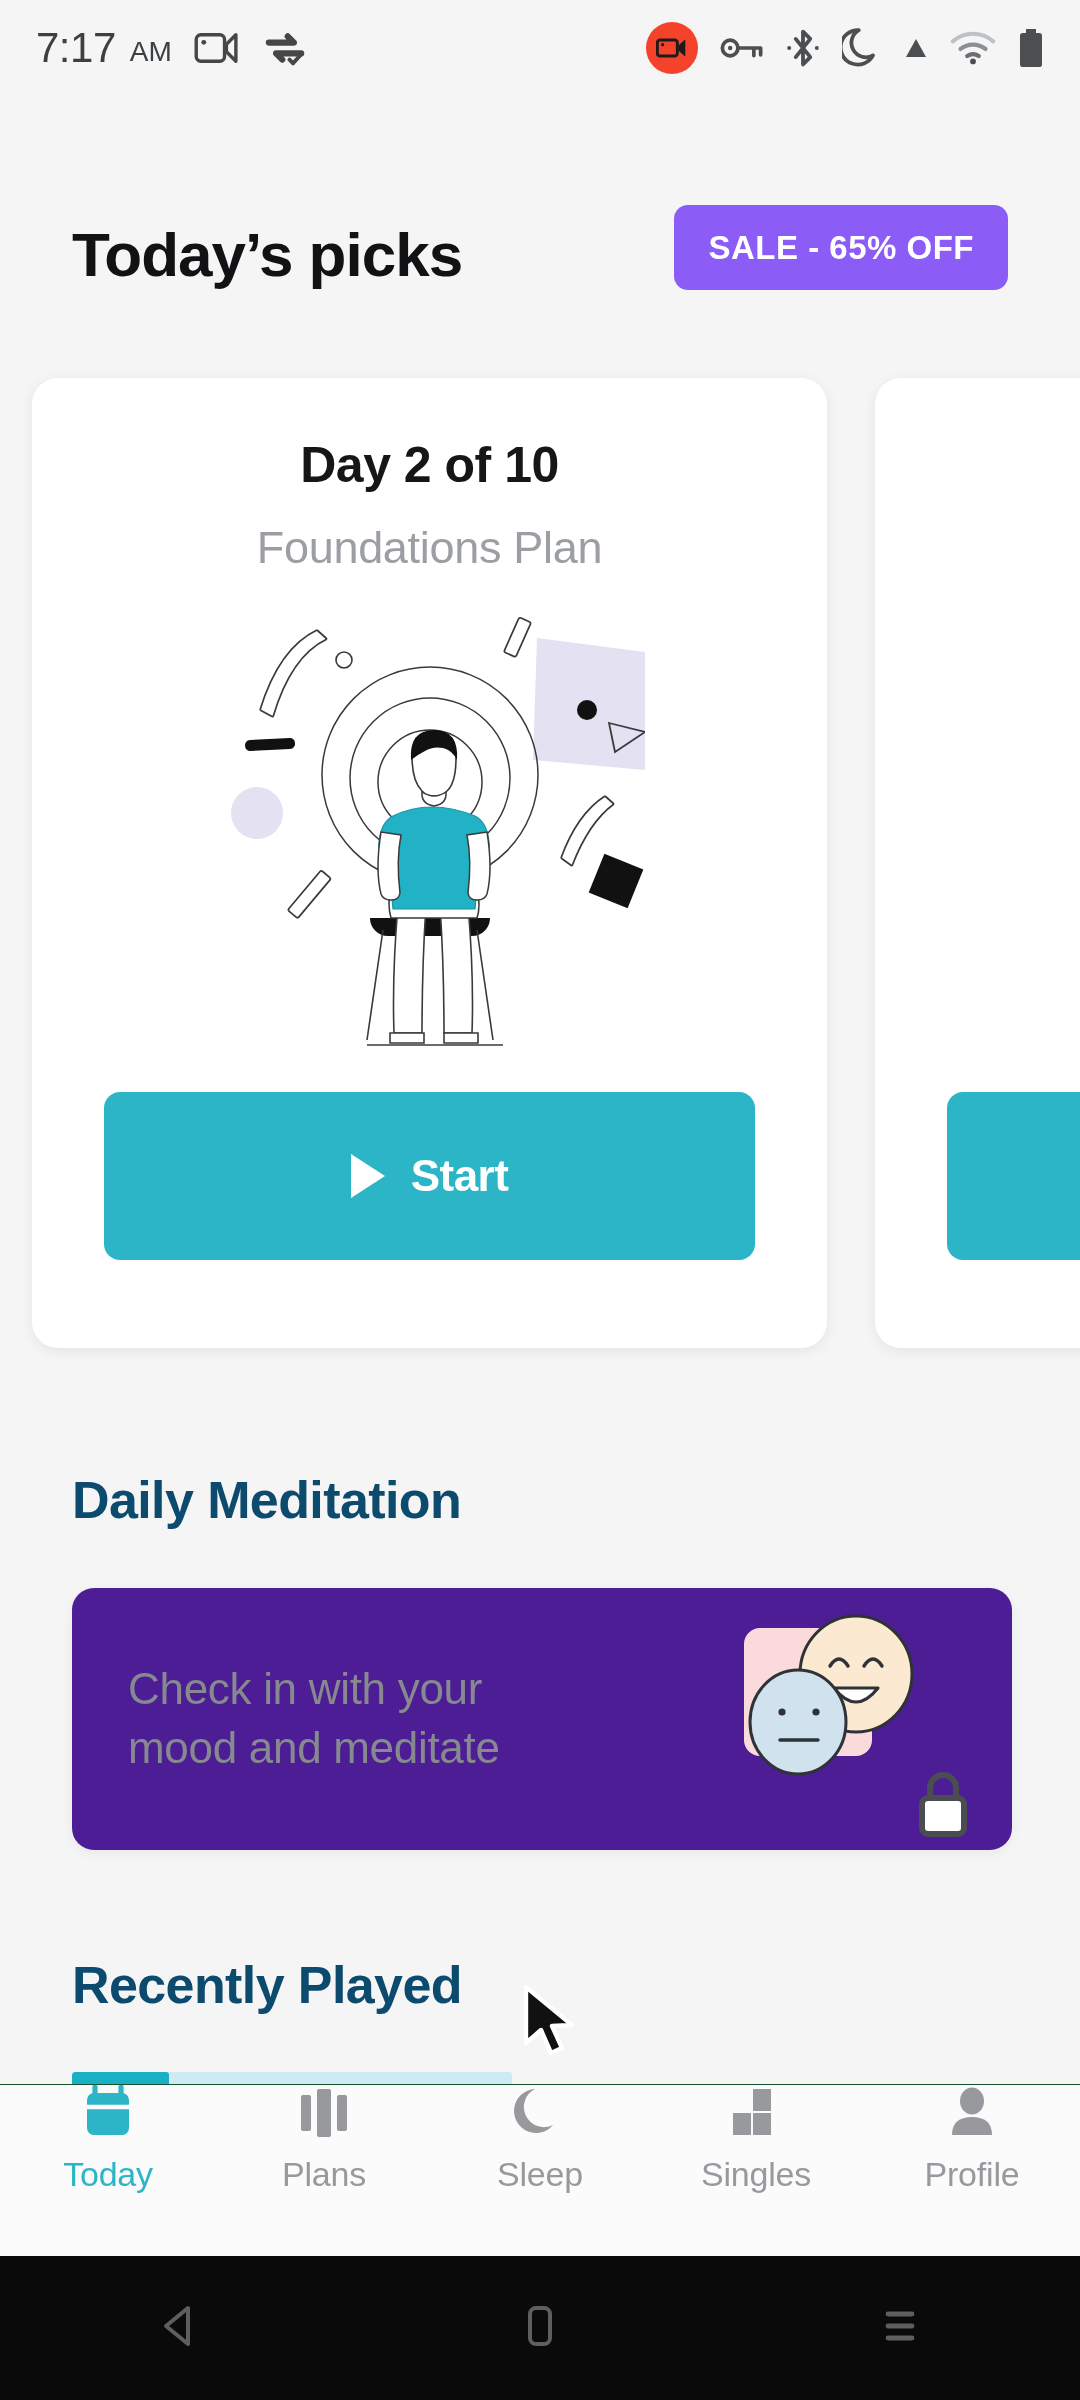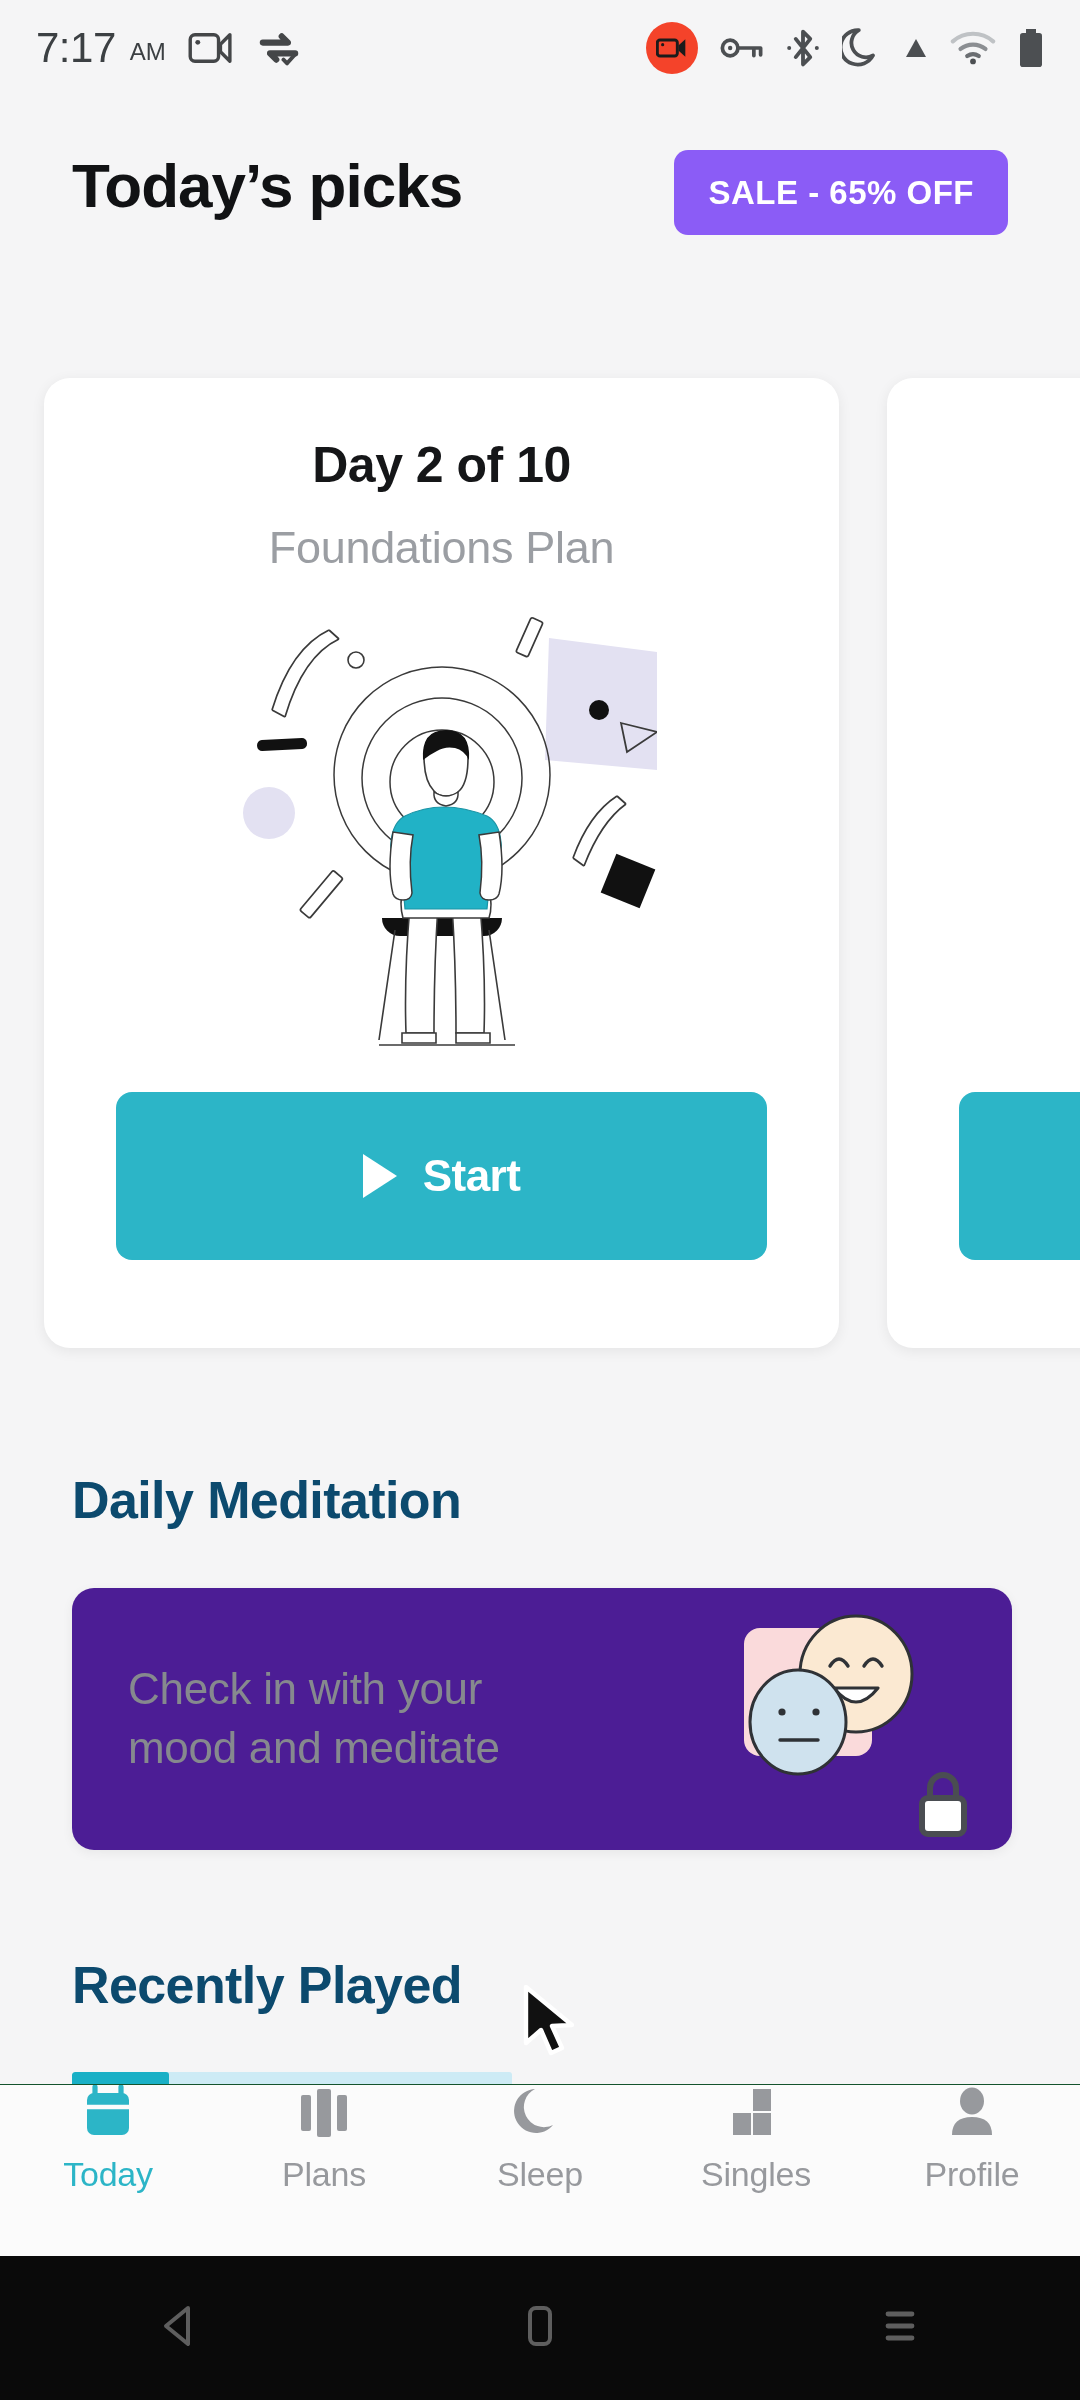--- a/index.html
+++ b/index.html
@@ -11,45 +11,45 @@
   }
   .screen { position:relative; width:1080px; height:2400px; background:#f5f5f6; }
 
   
   .statusbar {
     position:absolute; top:0; left:0; width:1080px; height:96px;
     display:flex; align-items:center; padding:0 36px;
   }
   .sb-left { display:flex; align-items:center; gap:22px; }
   .sb-time { font-size:42px; color:#3c4043; letter-spacing:-0.5px; }
-  .sb-ampm { font-size:24px; color:#3c4043; margin-left:-8px; align-self:center; padding-top:8px;}
+  .sb-ampm { font-size:28px; color:#3c4043; margin-left:-8px; align-self:center; padding-top:8px;}
   .sb-right { margin-left:auto; display:flex; align-items:center; gap:22px; }
   .sb-icon { display:flex; align-items:center; justify-content:center; }
   .rec-badge {
     width:52px; height:52px; border-radius:50%; background:#f4432a;
     display:flex; align-items:center; justify-content:center;
   }
 
   
   .header {
     position:absolute; top:150px; left:0; width:1080px; height:140px;
-    display:flex; align-items:flex-start; padding:0 72px;
+    display:flex; align-items:flex-end; padding:0 72px;
   }
   .page-title { font-size:62px; font-weight:bold; color:#111214; letter-spacing:-1px; }
   .sale-btn {
     margin-left:auto; background:#8b5cf6; color:#fff;
     border-radius:14px; padding:26px 34px;
     font-size:33px; font-weight:bold; letter-spacing:0.5px;
     border:none; line-height:1;
   }
 
   
   .carousel {
     position:absolute; top:378px; left:0; width:1080px; height:970px;
-    display:flex; gap:48px; padding-left:44px;
+    display:flex; gap:48px; padding-left:32px;
   }
   .plan-card {
     flex:0 0 795px; height:970px; background:#fff; border-radius:26px;
     box-shadow:0 3px 14px rgba(0,0,0,0.07);
     display:flex; flex-direction:column; align-items:center;
     padding-top:58px; position:relative;
   }
   .plan-card.peek { flex:0 0 795px; }
   .card-title { font-size:50px; font-weight:bold; color:#151618; letter-spacing:-0.5px; }
   .card-sub { font-size:45px; color:#9b9ea3; margin-top:28px; letter-spacing:-0.3px; }

